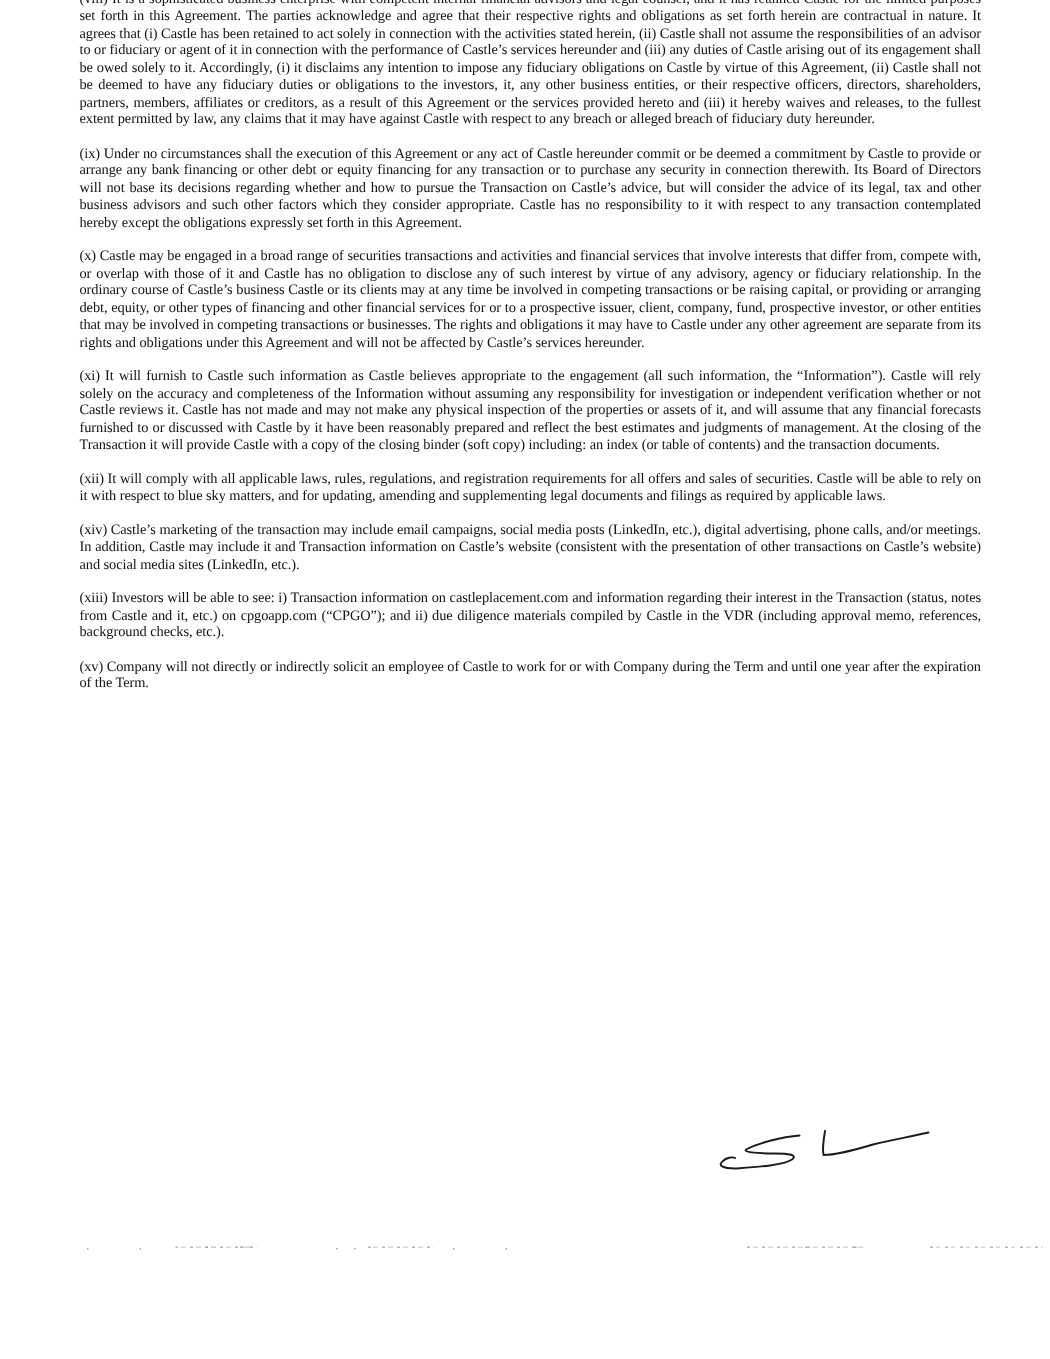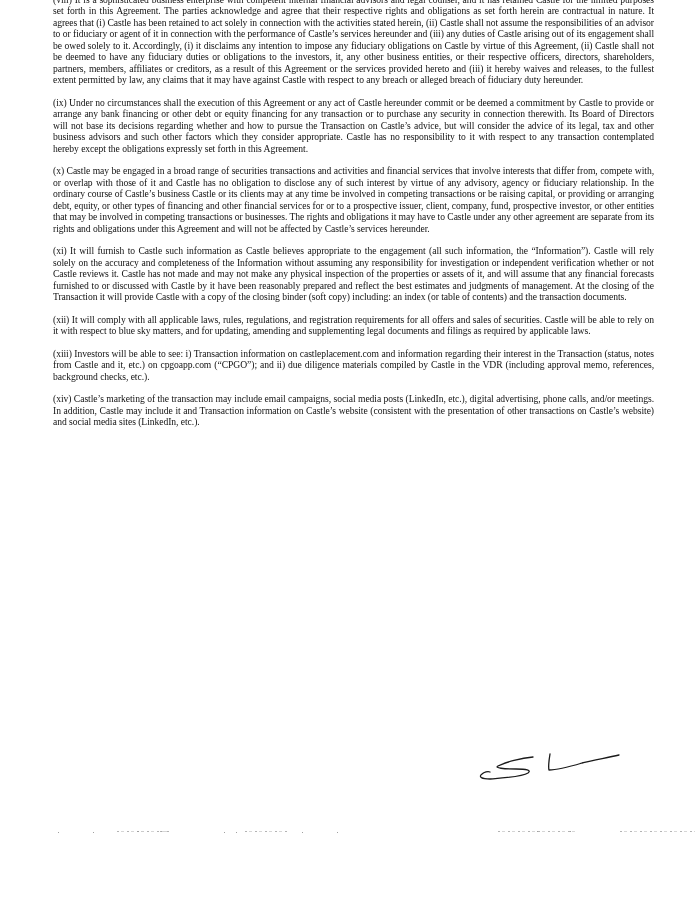--- a/index.html
+++ b/index.html
@@ -66,22 +66,23 @@
 <body>
 
 <div class="page">
 
   <div class="body-text">
     <p class="para">(viii) It is a sophisticated business enterprise with competent internal financial advisors and legal counsel, and it has retained Castle for the limited purposes set forth in this Agreement.  The parties acknowledge and agree that their respective rights and obligations as set forth herein are contractual in nature. It agrees that (i) Castle has been retained to act solely in connection with the activities stated herein, (ii) Castle shall not assume the responsibilities of an advisor to or fiduciary or agent of it in connection with the performance of Castle’s services hereunder and (iii) any duties of Castle arising out of its engagement shall be owed solely to it. Accordingly, (i) it disclaims any intention to impose any fiduciary obligations on Castle by virtue of this Agreement, (ii) Castle shall not be deemed to have any fiduciary duties or obligations to the investors, it, any other business entities, or their respective officers, directors, shareholders, partners, members, affiliates or creditors, as a result of this Agreement or the services provided hereto and (iii) it hereby waives and releases, to the fullest extent permitted by law, any claims that it may have against Castle with respect to any breach or alleged breach of fiduciary duty hereunder.</p>
     <p class="para">(ix) Under no circumstances shall the execution of this Agreement or any act of Castle hereunder commit or be deemed a commitment by Castle to provide or arrange any bank financing or other debt or equity financing for any transaction or to purchase any security in connection therewith.  Its Board of Directors will not base its decisions regarding whether and how to pursue the Transaction on Castle’s advice, but will consider the advice of its legal, tax and other business advisors and such other factors which they consider appropriate.  Castle has no responsibility to it with respect to any transaction contemplated hereby except the obligations expressly set forth in this Agreement.</p>
     <p class="para">(x) Castle may be engaged in a broad range of securities transactions and activities and financial services that involve interests that differ from, compete with, or overlap with those of it and Castle has no obligation to disclose any of such interest by virtue of any advisory, agency or fiduciary relationship. In the ordinary course of Castle’s business Castle or its clients may at any time be involved in competing transactions or be raising capital, or providing or arranging debt, equity, or other types of financing and other financial services for or to a prospective issuer, client, company, fund, prospective investor, or other entities that may be involved in competing transactions or businesses. The rights and obligations it may have to Castle under any other agreement are separate from its rights and obligations under this Agreement and will not be affected by Castle’s services hereunder.</p>
     <p class="para">(xi) It will furnish to Castle such information as Castle believes appropriate to the engagement (all such information, the “Information”). Castle will rely solely on the accuracy and completeness of the Information without assuming any responsibility for investigation or independent verification whether or not Castle reviews it. Castle has not made and may not make any physical inspection of the properties or assets of it, and will assume that any financial forecasts furnished to or discussed with Castle by it have been reasonably prepared and reflect the best estimates and judgments of management. At the closing of the Transaction it will provide Castle with a copy of the closing binder (soft copy) including: an index (or table of contents) and the transaction documents.</p>
     <p class="para">(xii) It will comply with all applicable laws, rules, regulations, and registration requirements for all offers and sales of securities. Castle will be able to rely on it with respect to blue sky matters, and for updating, amending and supplementing legal documents and filings as required by applicable laws.</p>
+    <p class="para">(xiv) Castle’s marketing of the transaction may include email campaigns, social media posts (LinkedIn, etc.), digital advertising, phone calls, and/or meetings.  In addition, Castle may include it and Transaction information on Castle’s website (consistent with the presentation of other transactions on Castle’s website) and social media sites (LinkedIn, etc.).</p>
     <p class="para">(xiii) Investors will be able to see: i) Transaction information on castleplacement.com and information regarding their interest in the Transaction (status, notes from Castle and it, etc.) on cpgoapp.com (“CPGO”); and ii) due diligence materials compiled by Castle in the VDR (including approval memo, references, background checks, etc.).</p>
-    <p class="para">(xiv) Castle’s marketing of the transaction may include email campaigns, social media posts (LinkedIn, etc.), digital advertising, phone calls, and/or meetings.  In addition, Castle may include it and Transaction information on Castle’s website (consistent with the presentation of other transactions on Castle’s website) and social media sites (LinkedIn, etc.).</p>
+    <p class="para">(xv) Company will not directly or indirectly solicit an employee of Castle to work for or with Company during the Term and until one year after the expiration of the Term.</p>
   </div>
 
   <svg class="signature" viewBox="0 0 150 40" xmlns="http://www.w3.org/2000/svg">
     <path d="M57,9 C45,10 30,14 22,18 C18,20 28,21 40,21 C50,21 56,22 52,25 C46,29 28,30 14,31 C6,31 2,29 6,26 C8,24 12,23 14,24" fill="none" stroke="#1a1a1a" stroke-width="1.3" stroke-linecap="round" stroke-linejoin="round"></path>
     <path d="M74,6 C73,12 72,18 73,22 C80,22 96,18 106,15 C118,12 130,10 143,7" fill="none" stroke="#1a1a1a" stroke-width="1.3" stroke-linecap="round" stroke-linejoin="round"></path>
   </svg>
 
   <div class="scan-line" style="left:117px; top:831px; width:54px;"></div>
   <div class="scan-line" style="left:137px; top:831px; width:10px;"></div>
   <div class="scan-line" style="left:160px; top:831px; width:10px;"></div>

